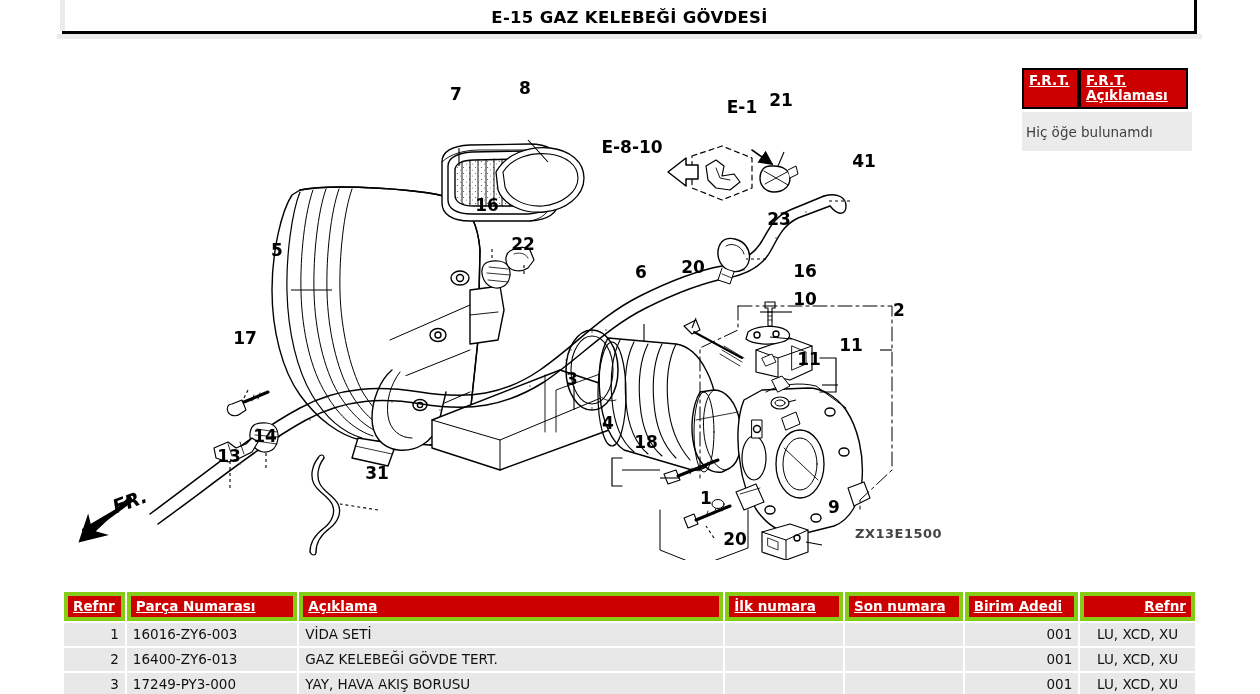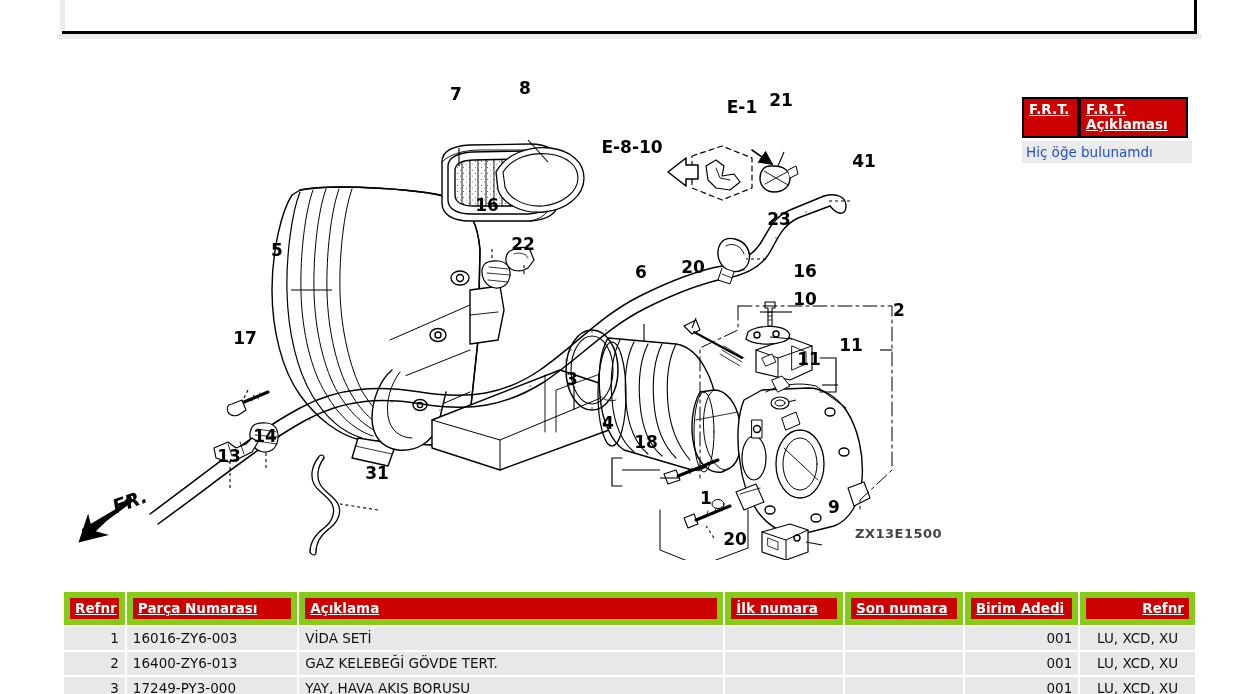--- a/index.html
+++ b/index.html
@@ -21,48 +21,48 @@
     position:absolute;left:-5px;top:0;width:5px;height:100%;background:#ebebeb;
   }
   #page-title{
     font-size:16.5px;font-weight:bold;letter-spacing:.3px;color:#000;
     padding-top:6px;
   }
   #title-underlay{
     position:absolute;left:57px;top:34px;width:1145px;height:5px;background:#ebebeb;
   }
   
-  #frt-panel{position:absolute;left:1022px;top:97px;width:170px;}
+  #frt-panel{position:absolute;left:1022px;top:68px;width:170px;}
   #frt-buttons{display:flex;align-items:flex-start;}
   .frt-btn{
     background:#cc0000;border:2px solid #000;box-sizing:border-box;
     padding:3px 5px 4px 5px;
   }
   .frt-btn span{
     color:#ffffff;font-weight:bold;font-size:13.5px;line-height:15px;
     text-decoration:underline;display:block;white-space:nowrap;
   }
   #frt-btn-1{width:57px;height:41px;}
   #frt-btn-2{width:109px;height:41px;}
   #frt-status{
-    margin-top:3px;background:#ebebeb;width:170px;height:22px;
+    margin-top:3px;background:#ebebeb;width:170px;height:39px;
     display:flex;align-items:center;padding-left:4px;box-sizing:border-box;
-    font-size:13.5px;color:#1d4ed8;
+    font-size:13.5px;color:#404040;
   }
   
   #diagram{position:absolute;left:0;top:40px;width:1010px;height:520px;}
   #diagram svg{display:block;}
   
   #parts-table{
     position:absolute;left:62px;top:590px;width:1135px;
     border-collapse:separate;border-spacing:2px 2px;
     table-layout:fixed;
   }
   #parts-table th{
-    background:#cc0000;border:6px solid #84cc16;
+    background:#cc0000;border:4px solid #84cc16;
     color:#fff;font-weight:bold;font-size:13.5px;
     padding:2px 5px 3px 5px;height:18px;
     white-space:nowrap;box-sizing:border-box;
   }
   #parts-table th span{text-decoration:underline;}
   #parts-table td{
     background:#e8e8e8;border:none;color:#111;font-size:13.5px;
     padding:3px 6px 4px 6px;height:18px;white-space:nowrap;
     box-sizing:border-box;
   }
@@ -79,20 +79,21 @@
   .td-l{text-align:left;}
   .td-r{text-align:right;}
   .clip-bottom{overflow:hidden;}
 </style>
 </head>
 <body>
 
 <div id="title-underlay"></div>
 <div id="title-bar">
   <div class="shadow"></div>
+  <div id="page-title">E-15 GAZ KELEBEĞİ GÖVDESİ</div>
 </div>
 
 <div id="frt-panel">
   <div id="frt-buttons">
     <div id="frt-btn-1" class="frt-btn">
       <span>F.R.T.</span>
     </div>
     <div id="frt-btn-2" class="frt-btn">
       <span>F.R.T.</span>
       <span>Açıklaması</span>

